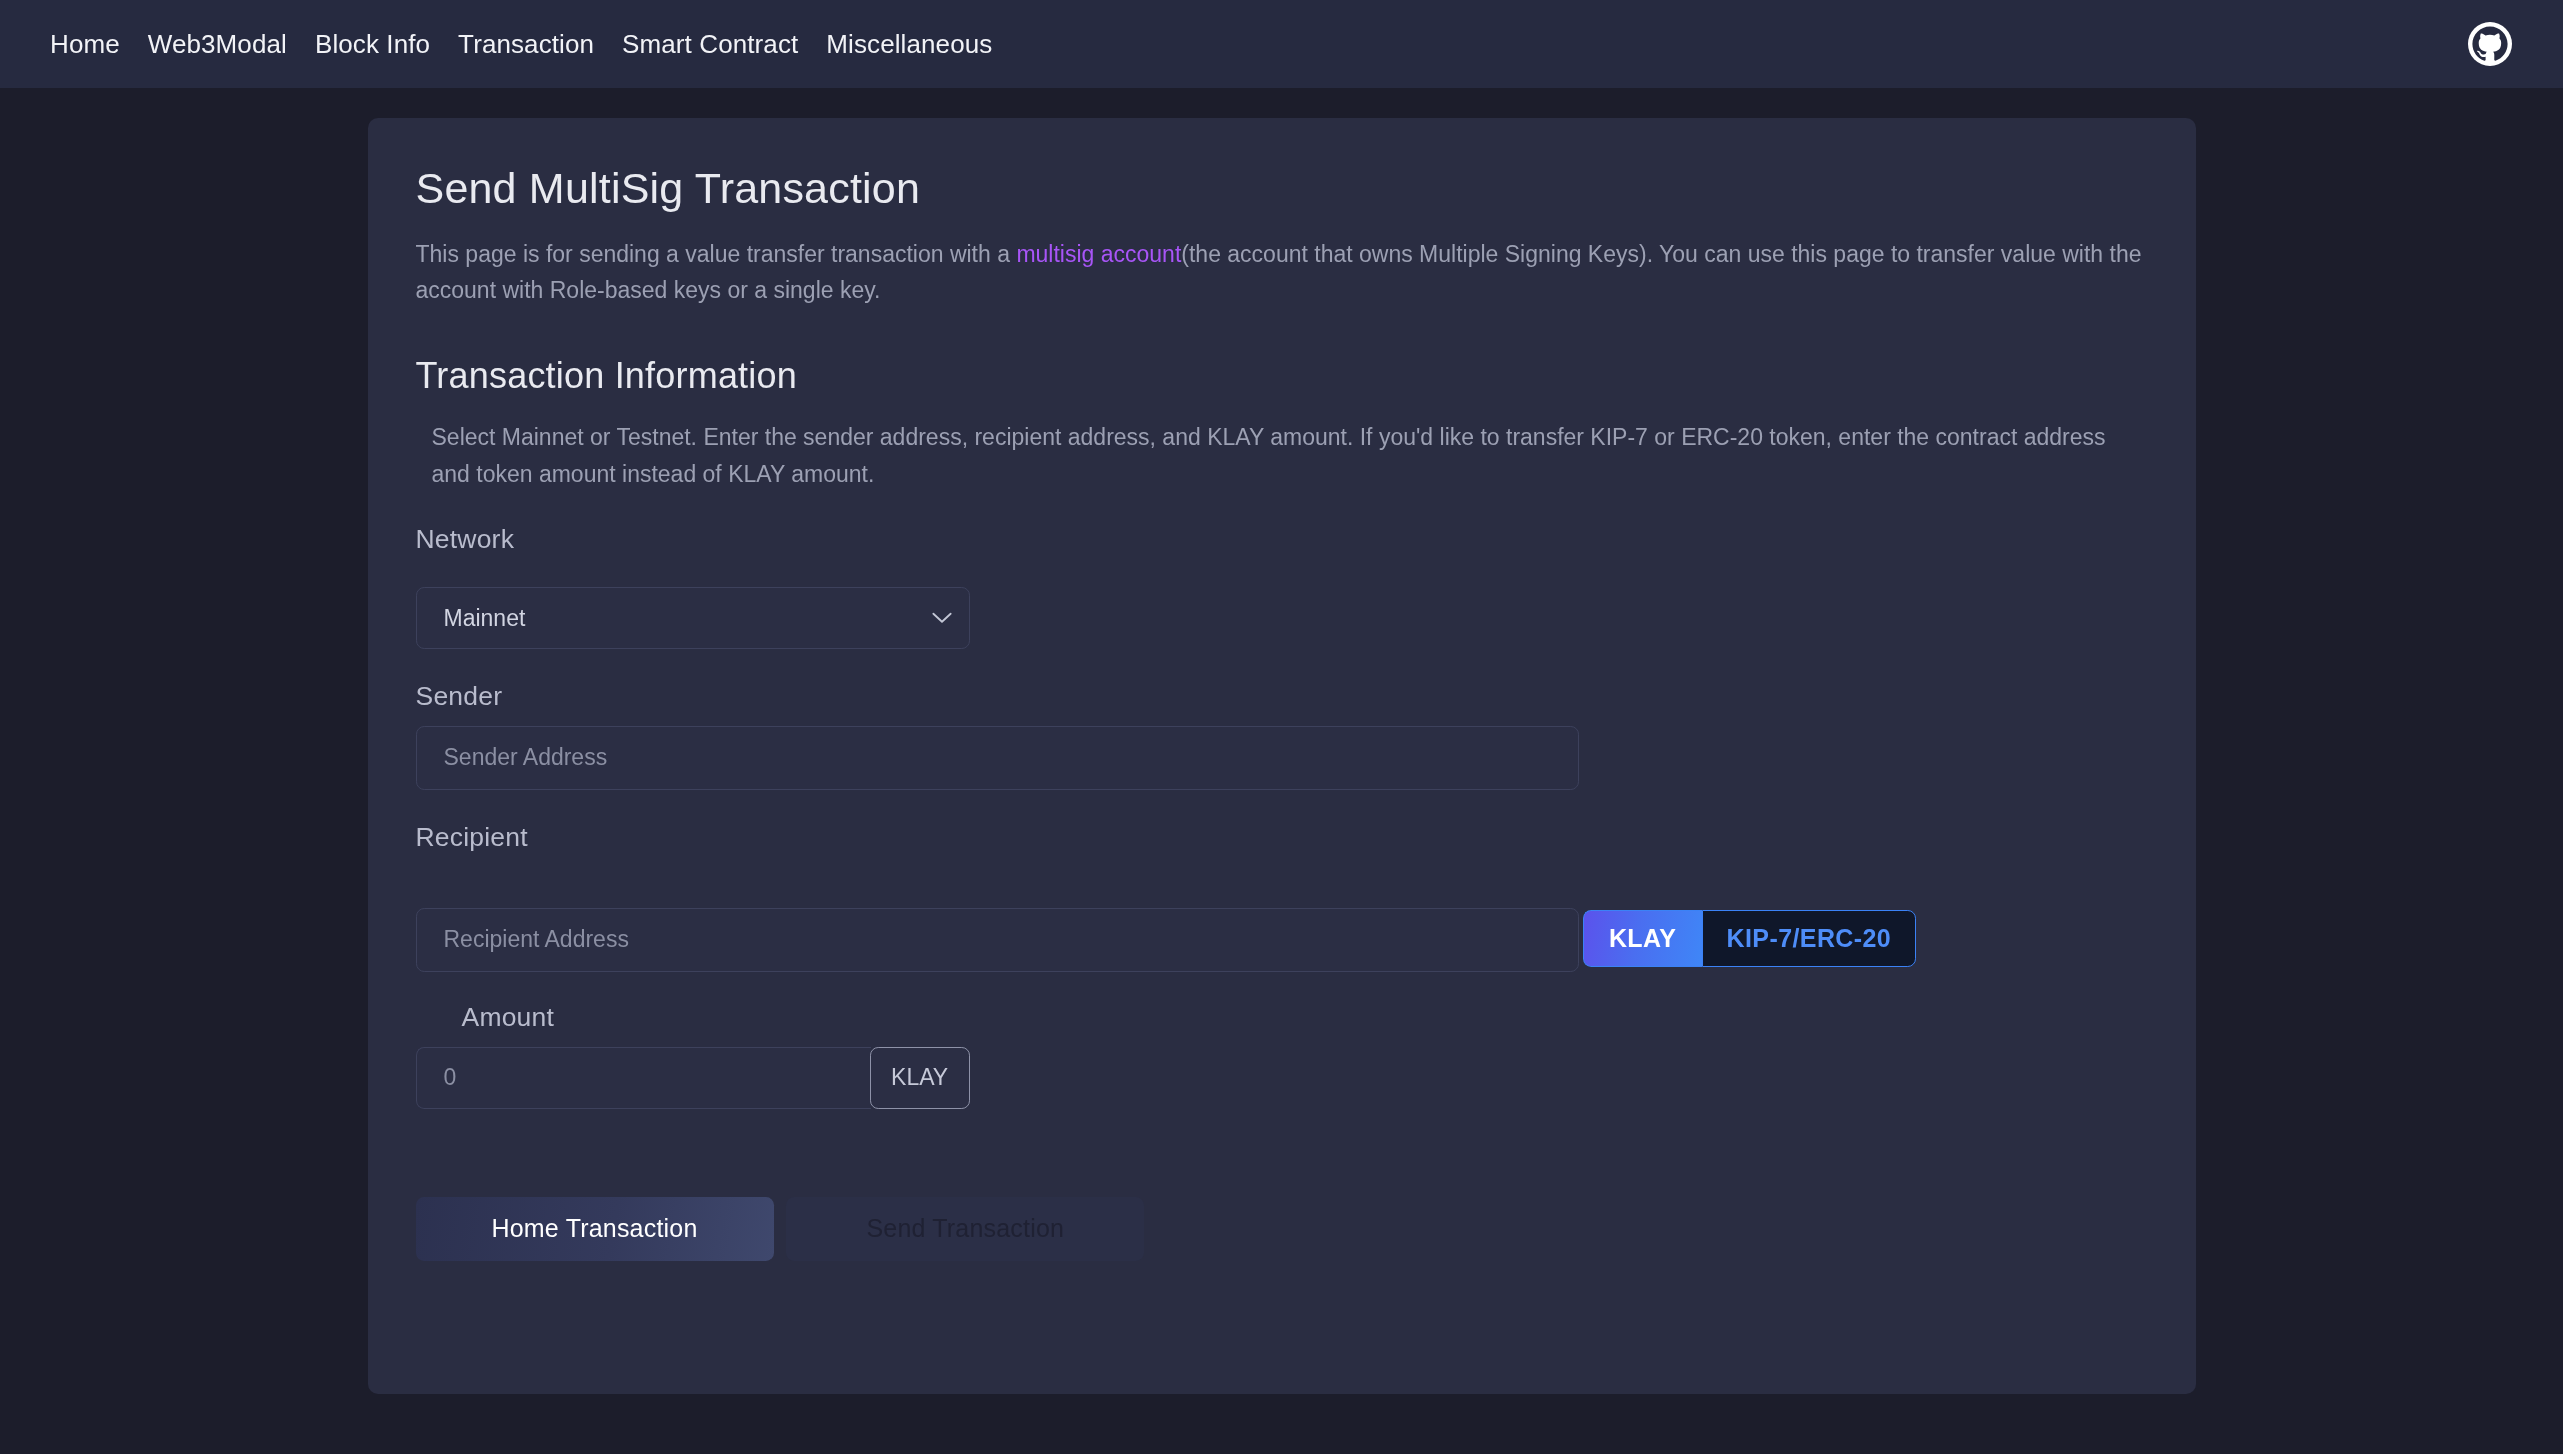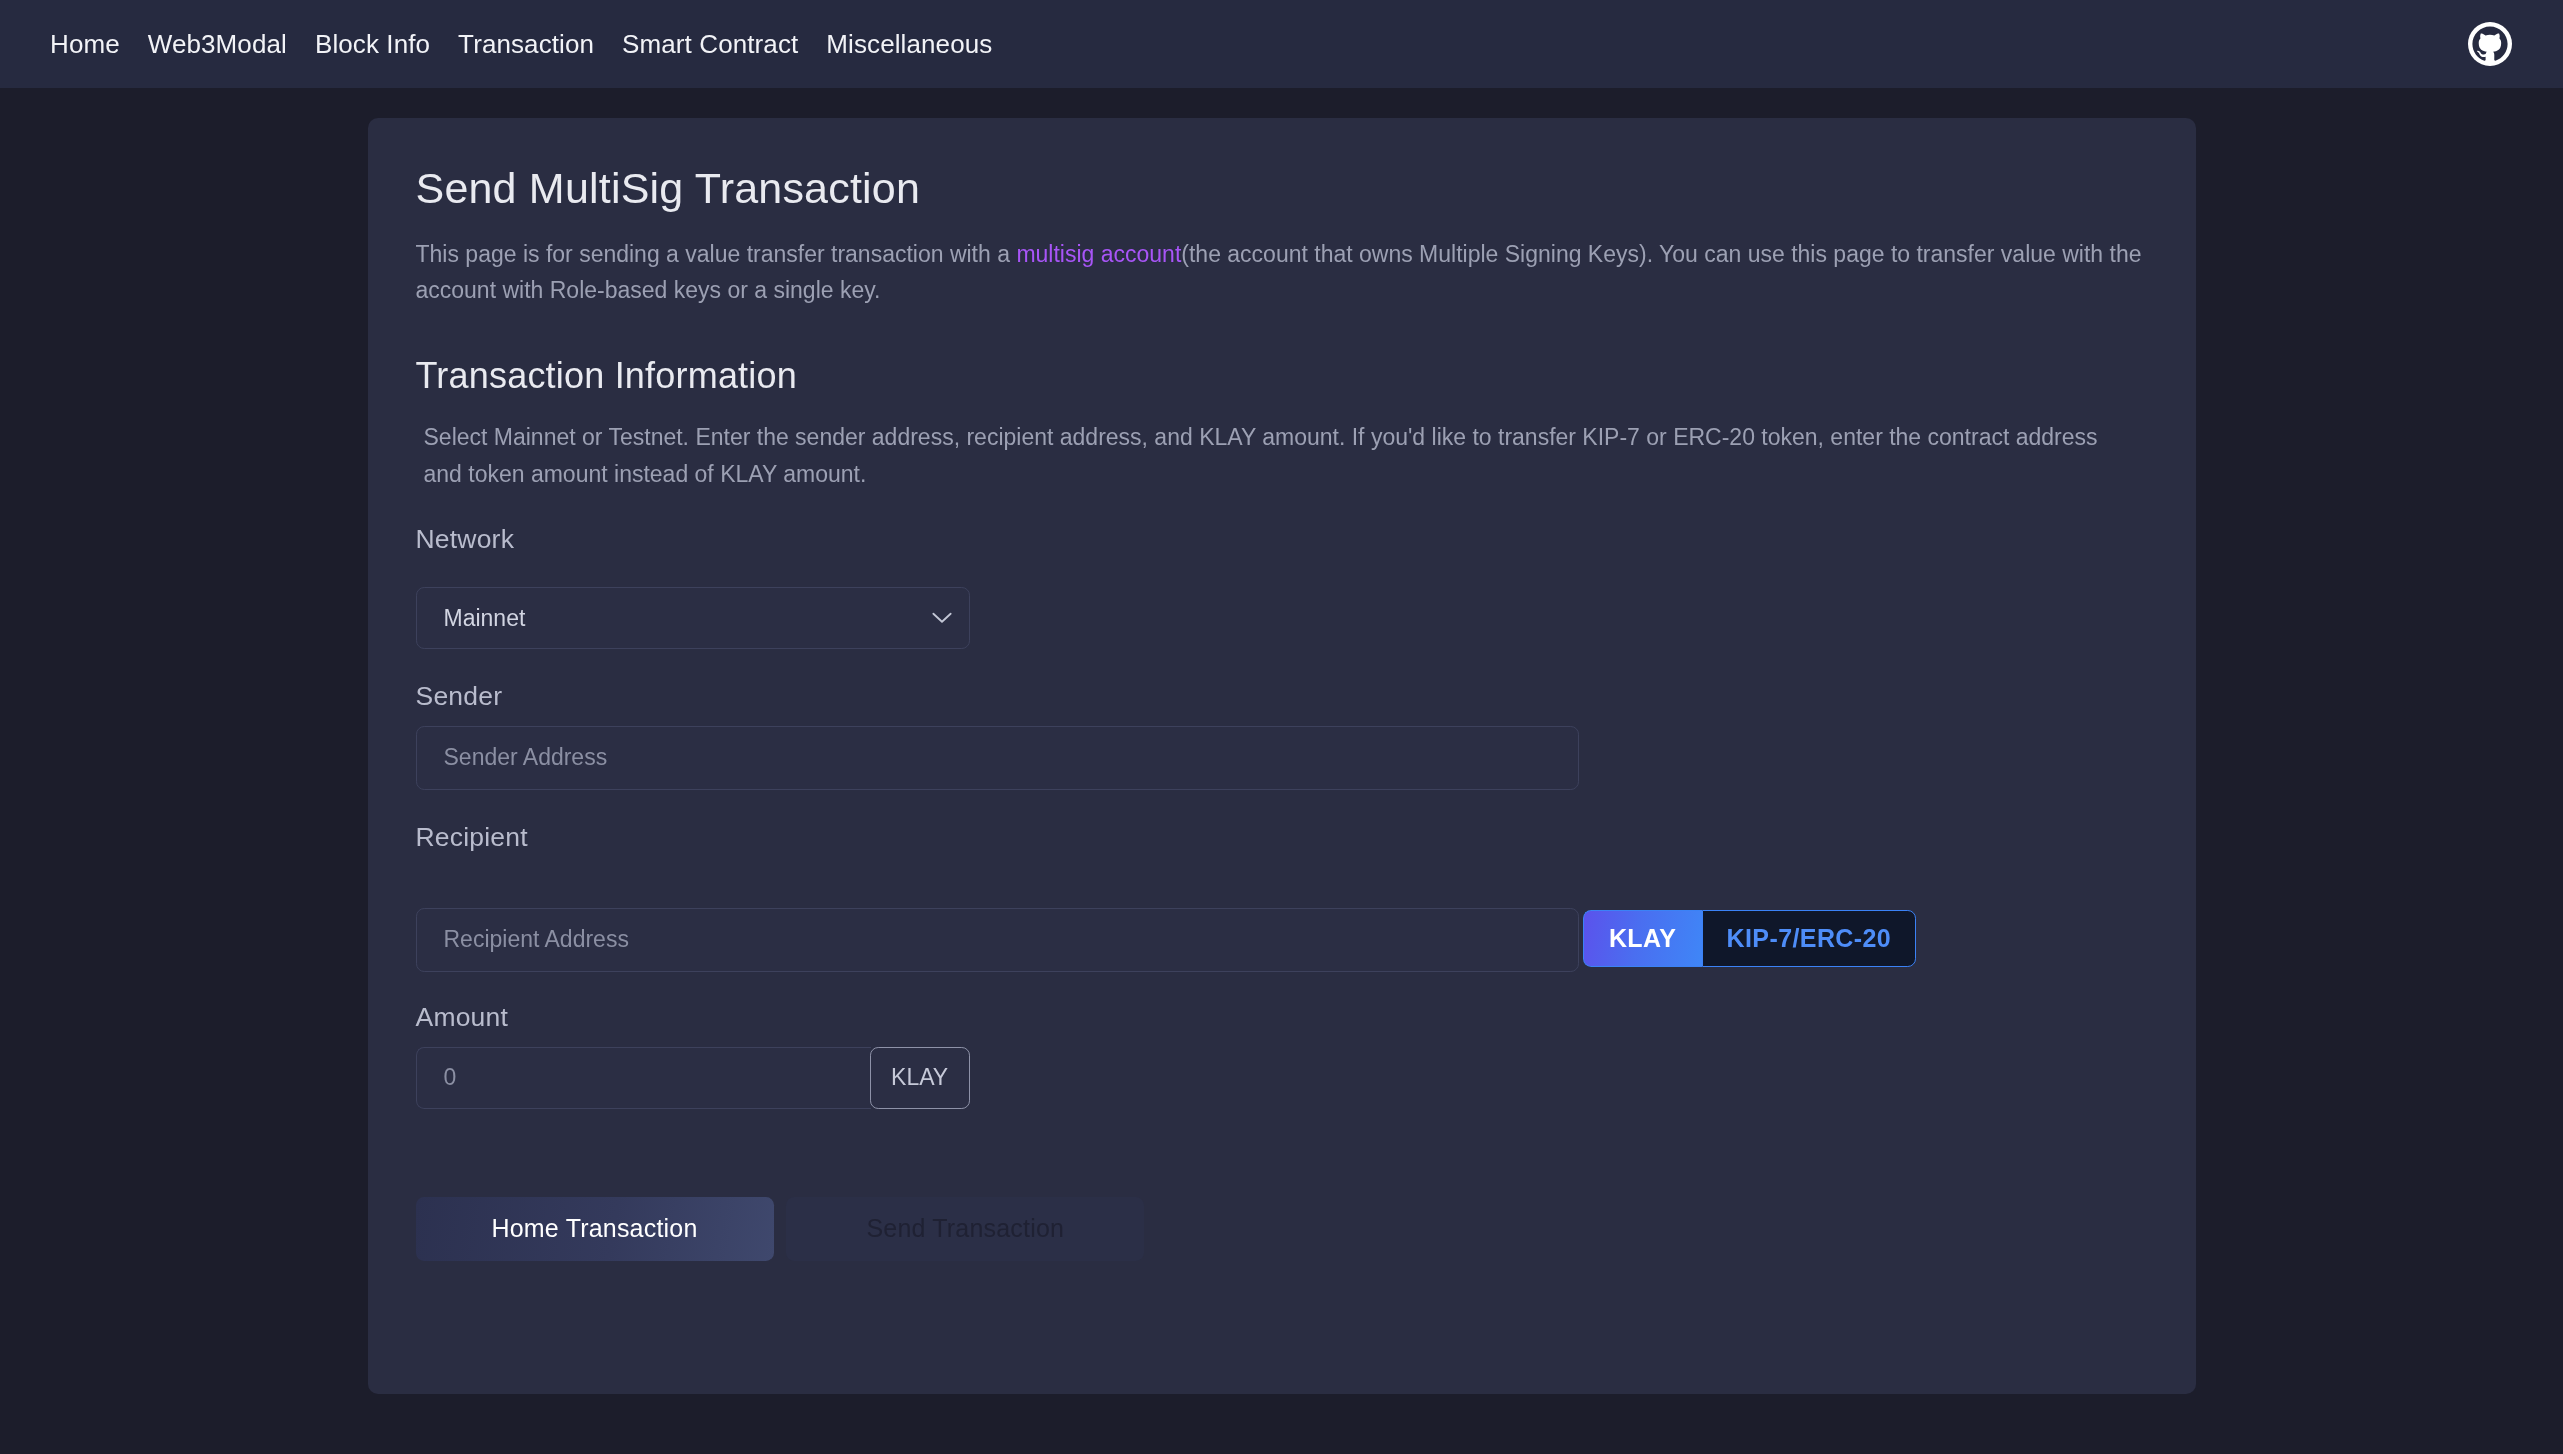--- a/index.html
+++ b/index.html
@@ -84,35 +84,35 @@
   }
 
   h2.section-title {
     margin: 47px 0 0 0;
     font-size: 36px;
     font-weight: 400;
     color: #e9eaf0;
     letter-spacing: 0.2px;
   }
   p.section-desc {
-    margin: 22px 0 0 8px;
+    margin: 22px 0 0 16px;
     font-size: 23px;
     line-height: 1.58;
     color: #9ca0b3;
     max-width: 1716px;
   }
 
   
   .field-label {
     font-size: 26.5px;
     color: #b9bccd;
     margin: 32px 0 13.7px 0;
     letter-spacing: 0.2px;
   }
-  .field-label.tight { margin-top: 30px; }
+  .field-label.tight { margin-top: 30px; margin-left: 46px; }
 
   .select-wrap {
     position: relative;
     width: 554px;
     margin-top: 32px;
   }
   select.network-select {
     -webkit-appearance: none;
     appearance: none;
     width: 100%;

